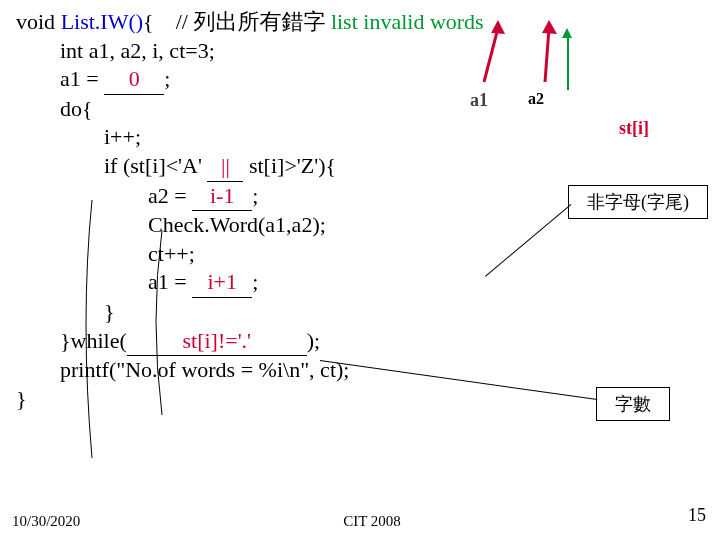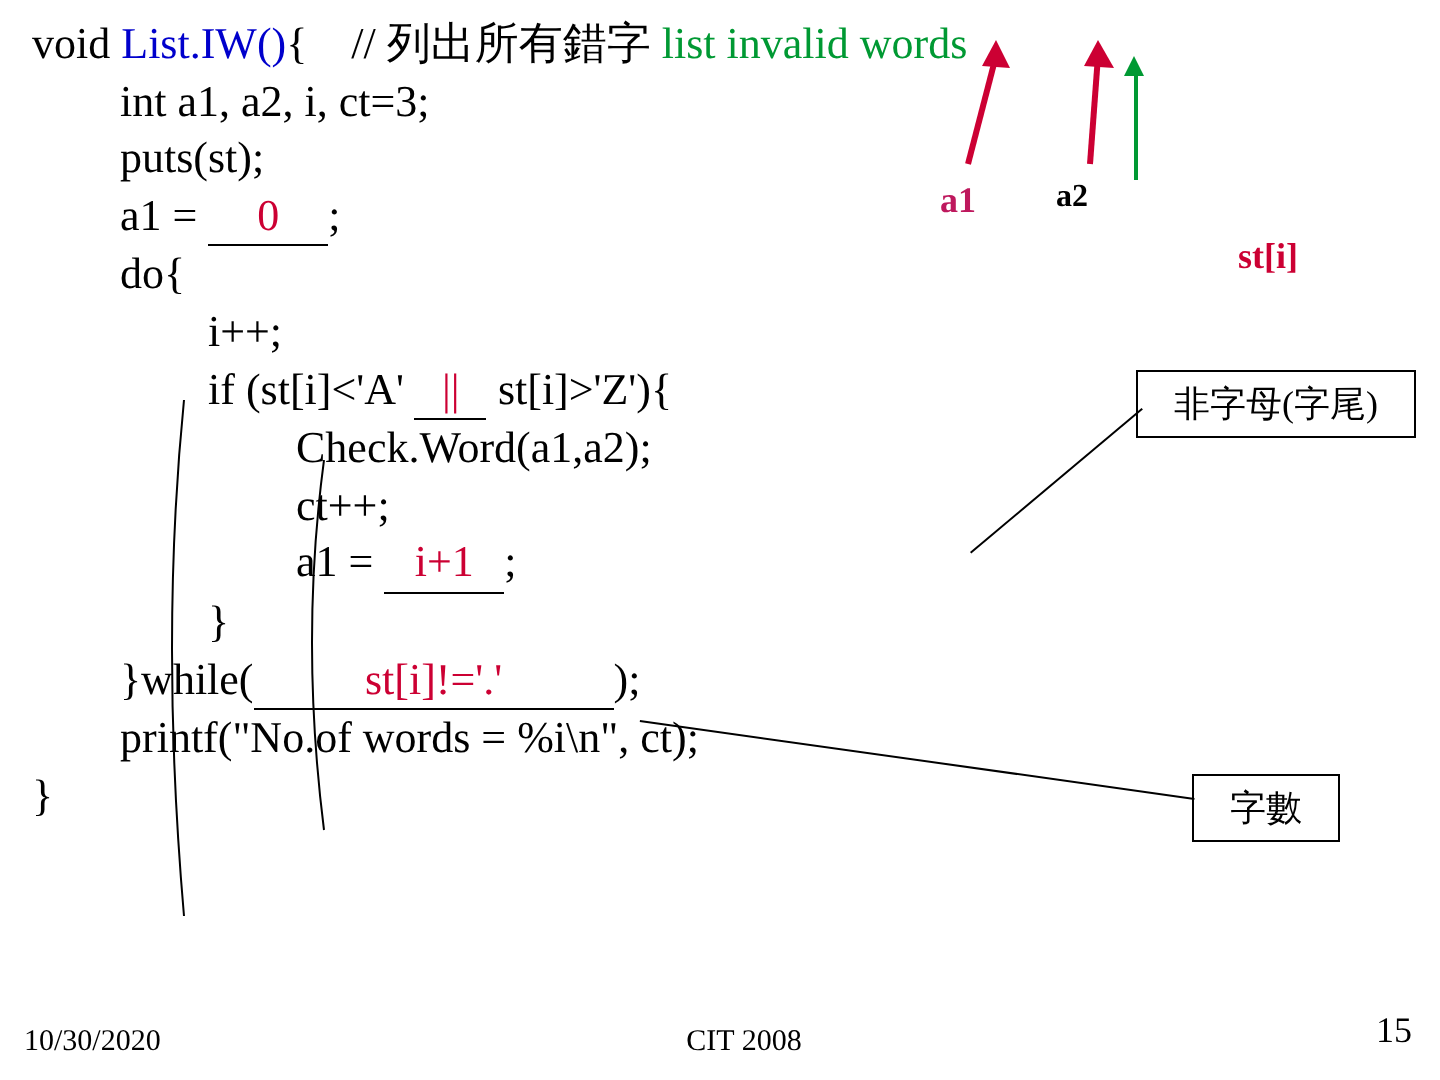--- a/index.html
+++ b/index.html
@@ -23,21 +23,21 @@
     .red { color: #cc0033; }
     .blue { color: #0000cc; }
     .green { color: #009933; }
     .footer-date { position: absolute; left: 12px; bottom: 10px; font-size: 15px; color: #000; }
     .footer-center { position: absolute; left: 50%; bottom: 10px; transform: translateX(-50%); font-size: 15px; color: #000; margin-left: 12px; }
     .footer-num { position: absolute; right: 14px; bottom: 14px; font-size: 18px; color: #000; }
 
     .arrow-red { position: absolute; }
     .arrow-red svg { display: block; }
 
-    .label-a1 { position: absolute; color: #be185d; font-size: 18px; font-weight: bold; }
+    .label-a1 { position: absolute; color: #404040; font-size: 18px; font-weight: bold; }
     .label-a2 { position: absolute; color: #000; font-size: 16px; font-weight: bold; }
     .label-sti { position: absolute; color: #cc0033; font-size: 18px; font-weight: bold; margin-left: 44px; }
 
     .box {
       position: absolute;
       border: 1px solid #000;
       background: #fff;
       font-size: 18px;
       padding: 4px 18px;
       text-align: center;
@@ -63,25 +63,25 @@
     }
     .ublank { text-decoration: none; border-bottom: 1px solid #000; display: inline-block; min-width: 60px; text-align: center; }
     .ublank-red { color: #cc0033; }
   </style>
 </head>
 <body>
 
 <div class="content">
   <div class="line"><span>void </span><span class="blue">List.IW()</span><span>{    // 列出所有錯字 </span><span class="green">list invalid words</span></div>
   <div class="line">        int a1, a2, i, ct=3;</div>
-  <div class="line">        puts(st);</div>
   <div class="line"><span>        a1 = </span><span class="ublank"><span class="red ublank-red">0</span></span><span>;</span></div>
   <div class="line">        do{</div>
   <div class="line">                i++;</div>
   <div class="line"><span>                if (st[i]&lt;'A' </span><span class="ublank" style="min-width:36px"><span class="red ublank-red">||</span></span><span> st[i]&gt;'Z'){</span></div>
+  <div class="line"><span>                        a2 = </span><span class="ublank"><span class="red ublank-red">i-1</span></span><span>;</span></div>
   <div class="line">                        Check.Word(a1,a2);</div>
   <div class="line">                        ct++;</div>
   <div class="line"><span>                        a1 = </span><span class="ublank"><span class="red ublank-red">i+1</span></span><span>;</span></div>
   <div class="line">                }</div>
   <div class="line"><span>        }while(</span><span class="ublank" style="min-width:180px"><span class="red ublank-red">st[i]!='.'</span></span><span>);</span></div>
   <div class="line">        printf("No.of words = %i\n", ct);</div>
   <div class="line">}</div>
 </div>
 
 <div class="arrow-red" style="left:478px; top:20px;">

